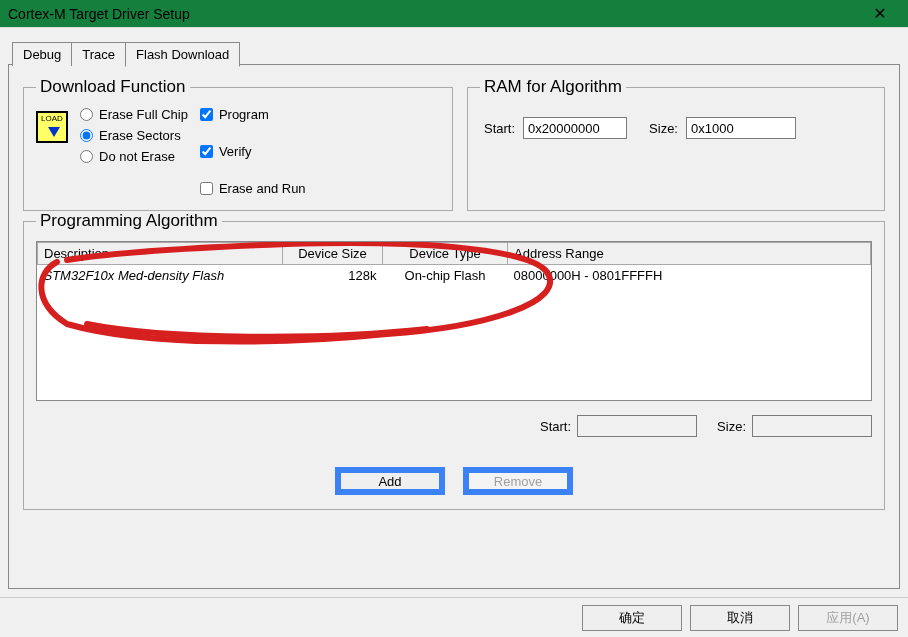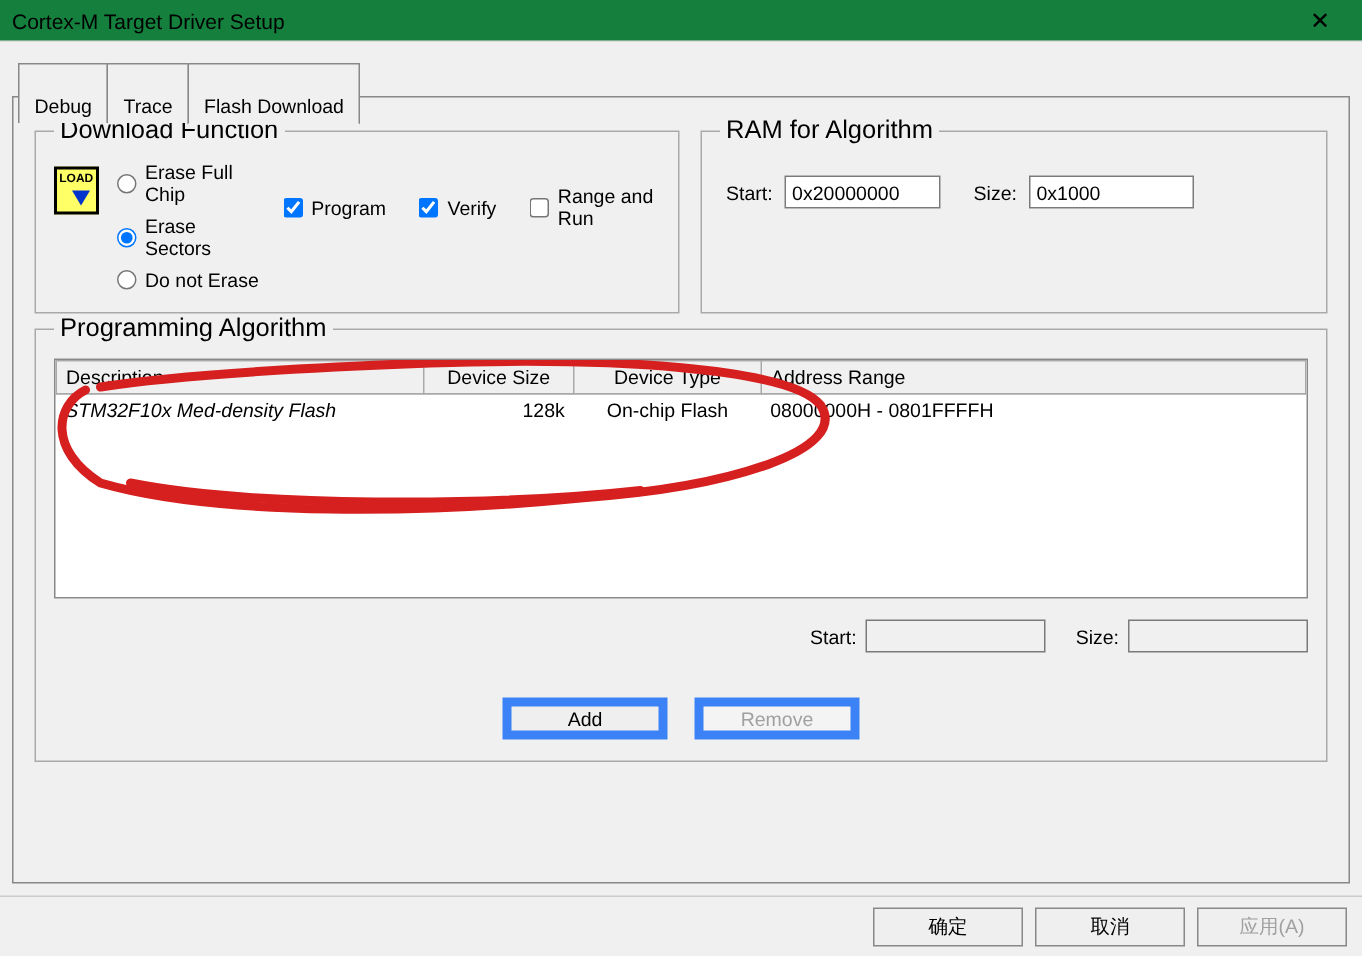--- a/index.html
+++ b/index.html
@@ -5,38 +5,38 @@
 * { box-sizing: border-box; font-family: "Segoe UI", Tahoma, sans-serif; font-size: 13px; }
 body { margin: 0; background: #f0f0f0; width: 908px; height: 637px; overflow: hidden; position: relative; }
 
 .titlebar { height: 28px; display: flex; align-items: center; padding: 0 8px; background: #15803d; border-bottom: 1px solid #ddd; }
 .titlebar .title { flex: 1; font-size: 14px; }
 .titlebar .close { width: 40px; text-align: center; font-size: 16px; cursor: default; }
 
 .client { position: absolute; top: 28px; left: 0; right: 0; bottom: 40px; background: #f0f0f0; }
 
 .tabstrip { position: absolute; top: 14px; left: 12px; display: flex; align-items: flex-end; z-index: 2; }
-.tab { padding: 20px 10px 4px 10px; border: 1px solid #888; border-bottom: none; background: #f0f0f0; margin-right: -1px; position: relative; cursor: default; }
+.tab { padding: 4px 10px 4px 10px; border: 1px solid #888; border-bottom: none; background: #f0f0f0; margin-right: -1px; position: relative; cursor: default; }
 .tab.active { background: #f0f0f0; border-bottom: 1px solid #f0f0f0; margin-bottom: -1px; z-index: 3; }
 
 .tabpanel { position: absolute; top: 36px; left: 8px; right: 8px; bottom: 8px; border: 1px solid #888; background: #f0f0f0; padding: 12px 14px; }
 
 fieldset.group { border: 1px solid #a9a9a9; padding: 10px 12px 14px 12px; margin: 0; }
 fieldset.group > legend { padding: 0 4px; font-size: 17px; }
 
 .row1 { display: flex; gap: 14px; }
 .dl-func { flex: 0 0 430px; }
 .ram-alg { flex: 1; }
 
 .dl-inner { display: flex; gap: 12px; align-items: flex-start; }
-.load-icon { width: 32px; height: 32px; margin-top: 4px; background: #ffff66; border: 2px solid #000; position: relative; font-size: 8px; font-weight: bold; text-align: center; line-height: 12px; }
+.load-icon { width: 32px; height: 32px; margin-top: 4px; background: #ffff66; border: 2px solid #000; position: relative; font-size: 8px; font-weight: normal; text-align: center; line-height: 12px; }
 .load-icon::after { content: ""; position: absolute; left: 10px; top: 14px; width: 0; height: 0; border-left: 6px solid transparent; border-right: 6px solid transparent; border-top: 10px solid #0033cc; }
 
 .radio-col { display: flex; flex-direction: column; gap: 6px; }
-.check-col { display: flex; flex-direction: row; gap: 22px; margin-top: 16px; }
+.check-col { display: flex; flex-direction: column; gap: 22px; }
 .opt { display: flex; align-items: center; gap: 6px; }
 .opt input { margin: 0; }
 
 .ram-inner { display: flex; align-items: center; gap: 6px; padding: 10px 4px; }
 .ram-inner label { margin-right: 2px; }
 .ram-inner input[type=text] { height: 22px; border: 1px solid #7a7a7a; background: #fff; padding: 0 4px; font-size: 13px; }
 .ram-start { width: 104px; }
 .ram-size { width: 110px; }
 
 .prog-alg { margin-top: 14px; }
@@ -109,21 +109,21 @@
             <label class="opt">
               <input type="checkbox" checked="" style="">
               <span>Program</span>
             </label>
             <label class="opt">
               <input type="checkbox" checked="" style="">
               <span>Verify</span>
             </label>
             <label class="opt">
               <input type="checkbox" style="">
-              <span>Range and Run</span>
+              <span>Erase and Run</span>
             </label>
           </div>
         </div>
       </fieldset>
 
       <fieldset class="group ram-alg">
         <legend>RAM for Algorithm</legend>
         <div class="ram-inner">
           <label>Start:</label>
           <input type="text" class="ram-start" value="0x20000000" style="">

